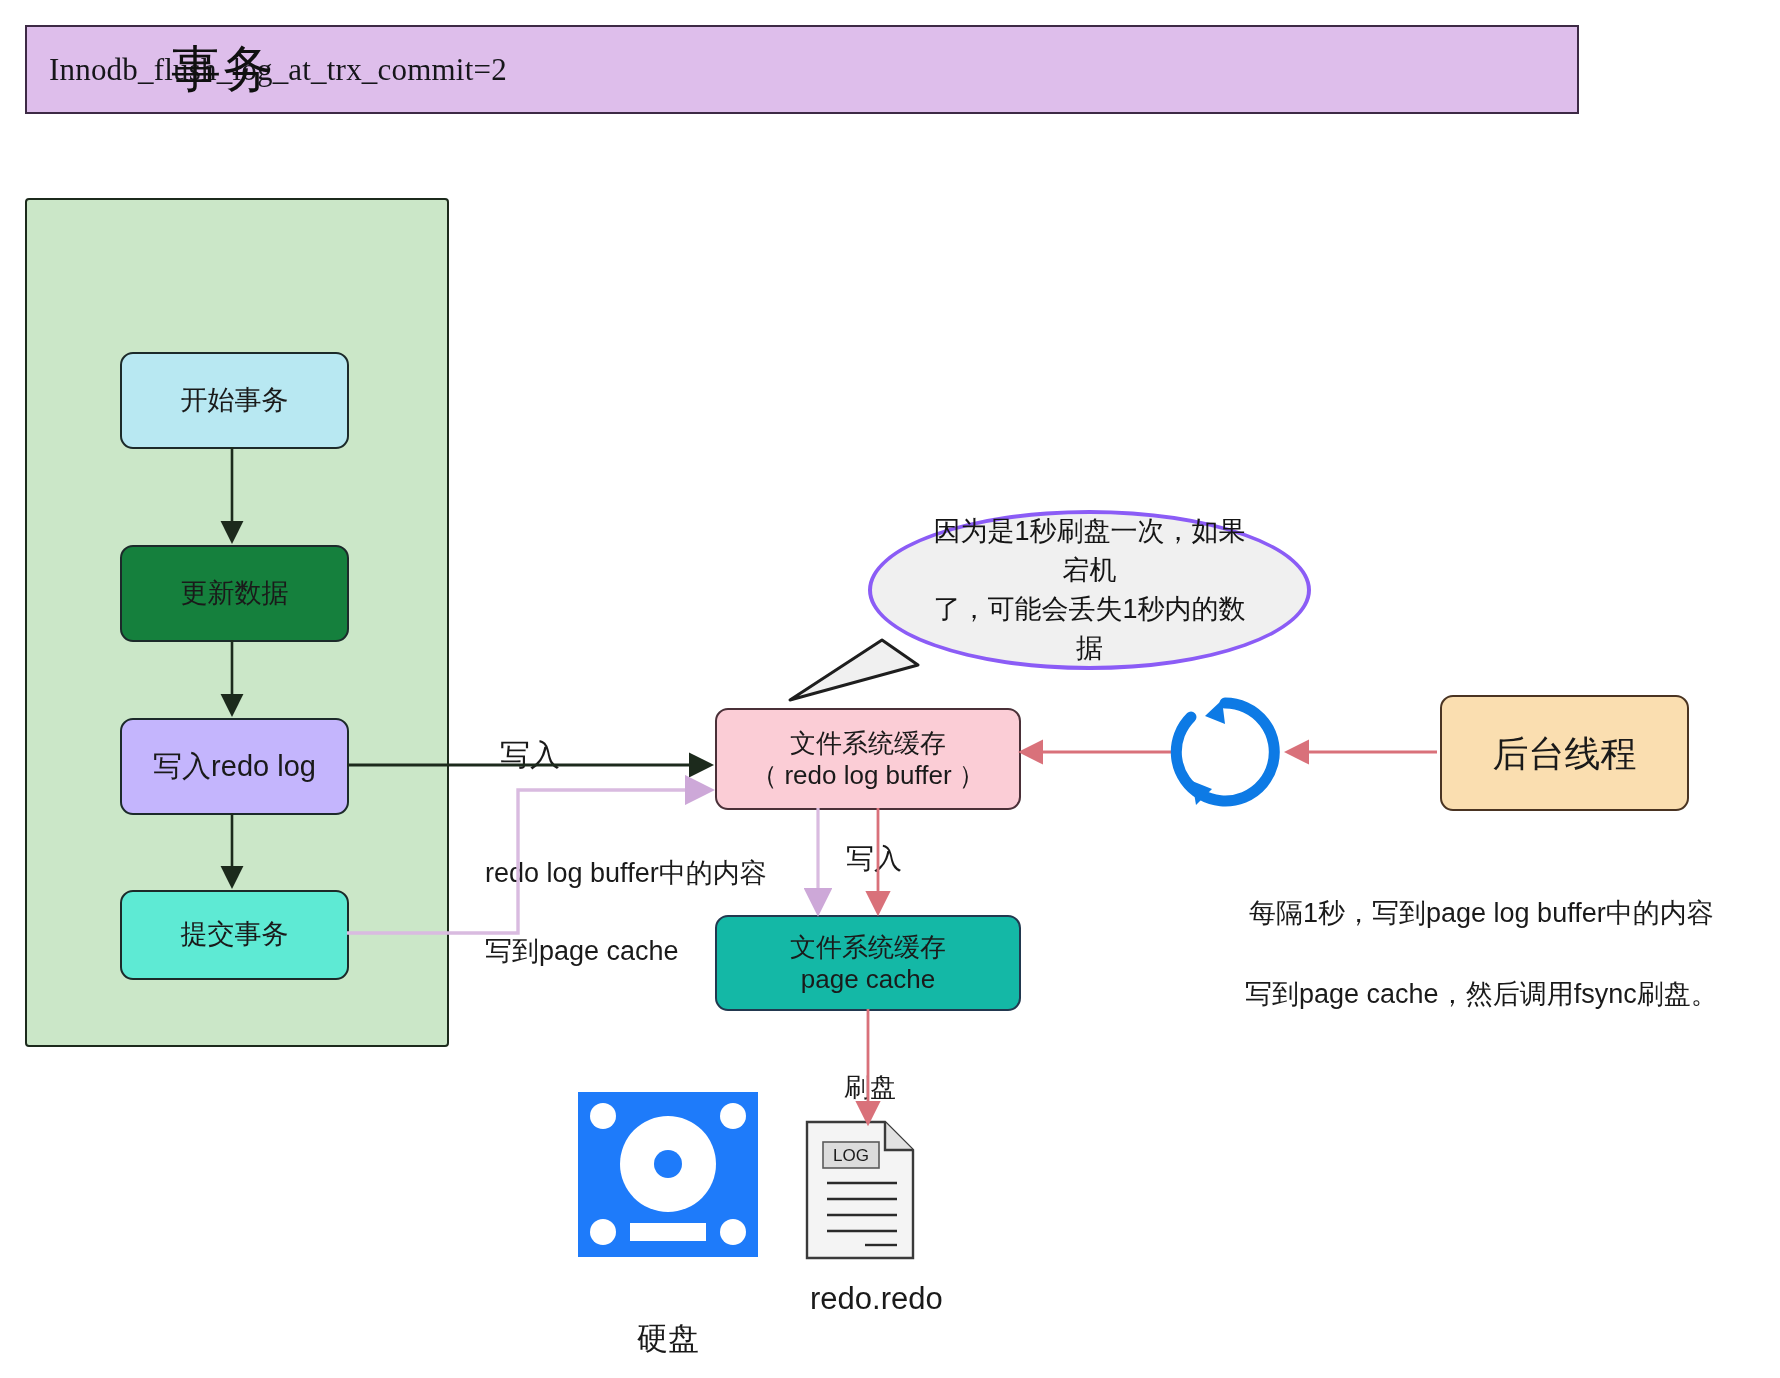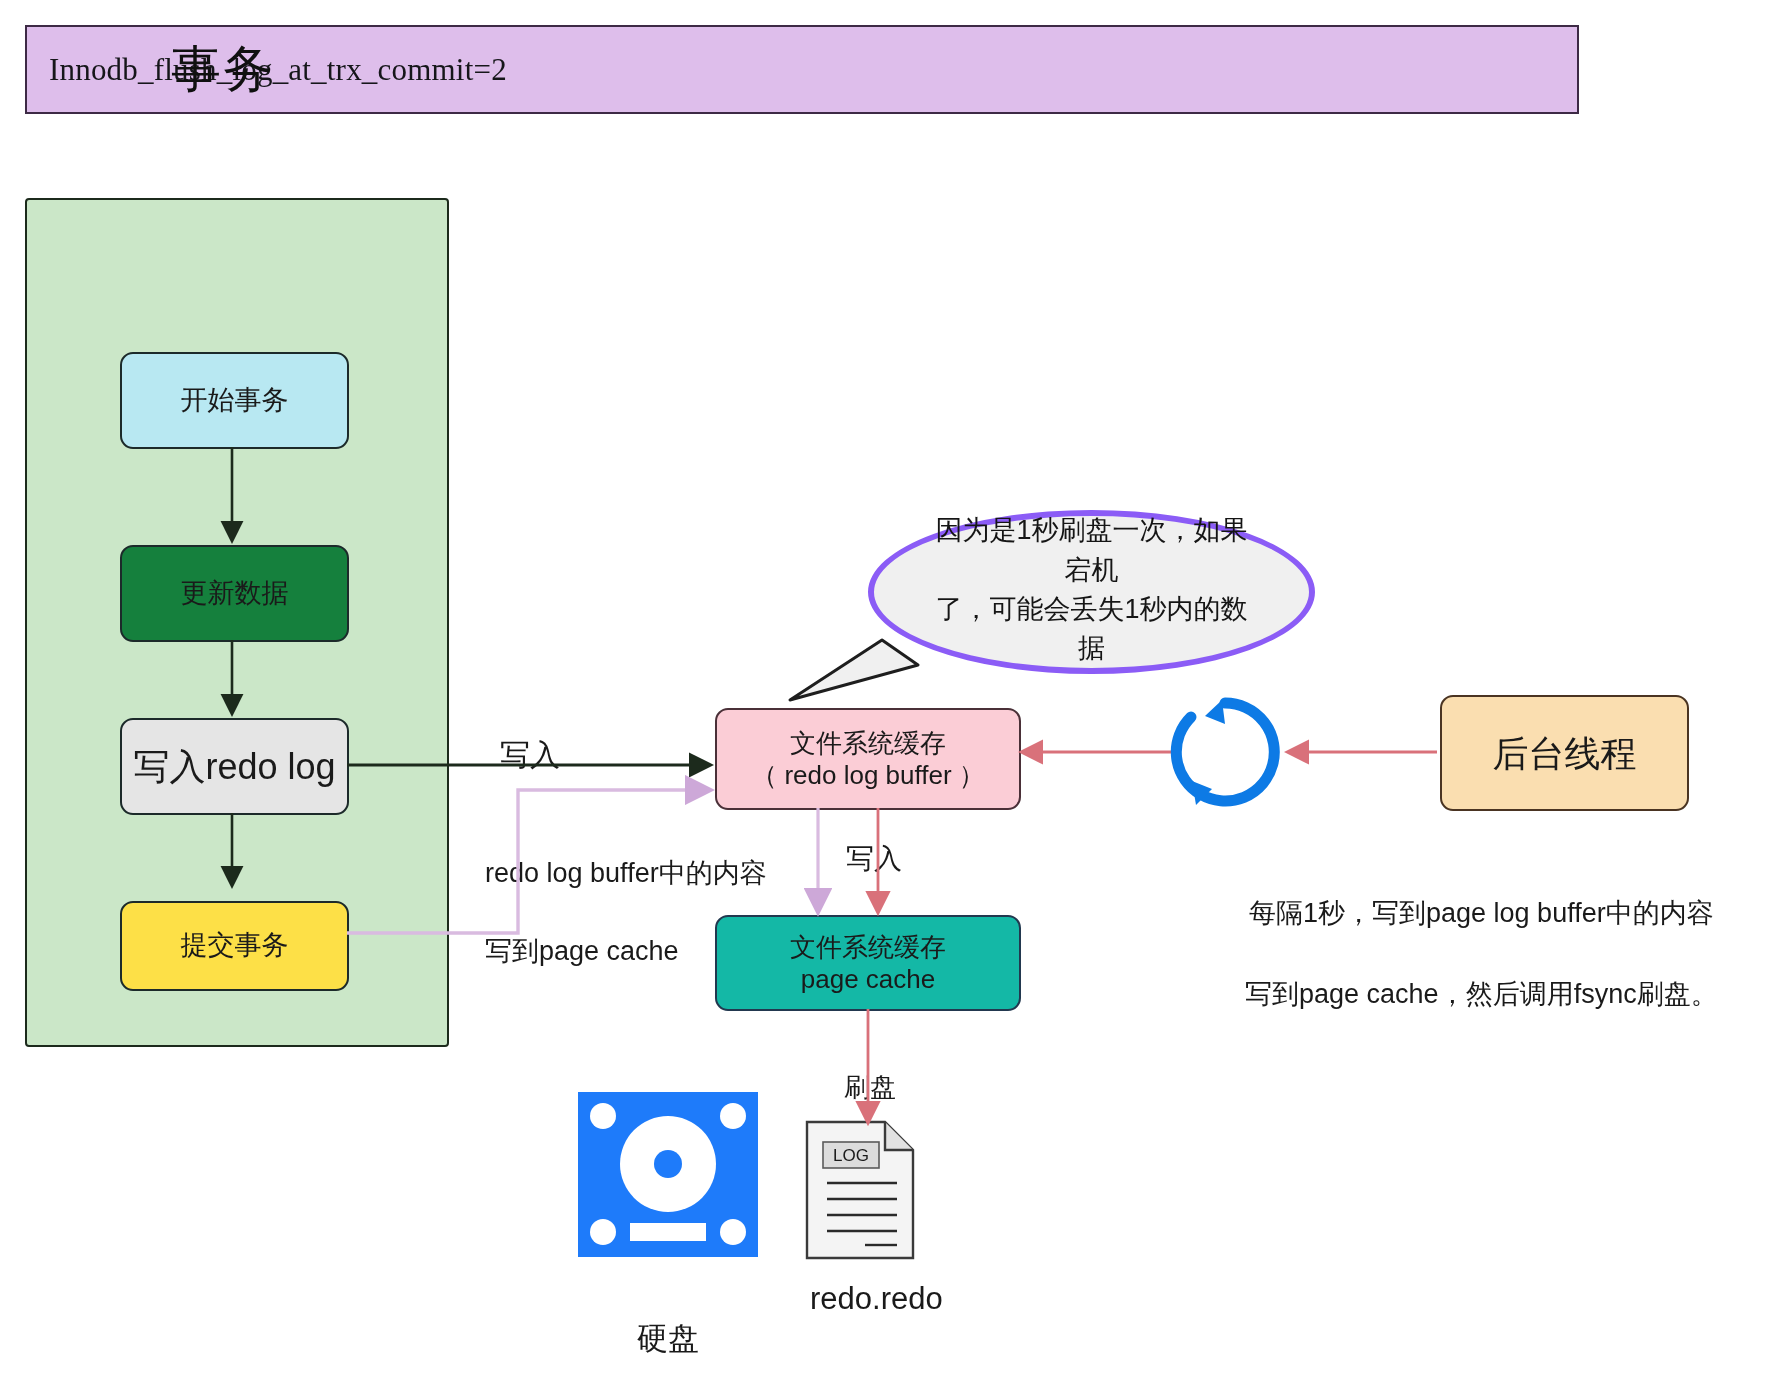--- a/index.html
+++ b/index.html
@@ -34,22 +34,22 @@
   
   .fbox{
     position:absolute;border:2px solid #1c2a2a;border-radius:13px;
     display:flex;align-items:center;justify-content:center;
     text-align:center;line-height:1.25;
   }
   .fbox .lbl{display:block;}
 
   .box-start{left:120px;top:352px;width:225px;height:93px;background:#b8e8f2;font-size:27px;}
   .box-update{left:120px;top:545px;width:225px;height:93px;background:#15803d;font-size:27px;}
-  .box-redolog{left:120px;top:718px;width:225px;height:93px;background:#e5e5e5;font-size:36px;align-items:center;}
-  .box-commit{left:120px;top:890px;width:225px;height:86px;background:#fde047;font-size:27px;margin-top:11px;}
+  .box-redolog{left:120px;top:718px;width:225px;height:93px;background:#c4b5fd;font-size:29px;align-items:center;}
+  .box-commit{left:120px;top:890px;width:225px;height:86px;background:#5eead4;font-size:27px;}
 
   .box-buffer{
     left:715px;top:708px;width:302px;height:98px;background:#fbcdd6;
     border-color:#4a3038;font-size:26px;
   }
   .box-pagecache{
     left:715px;top:915px;width:302px;height:92px;background:#14b8a6;
     border-color:#22384f;font-size:26px;
   }
   .box-thread{
@@ -63,22 +63,22 @@
   .lab-write-2{left:840px;top:840px;font-size:28px;background:#fff;padding:0 6px;}
   .lab-flush{left:840px;top:1070px;font-size:26px;background:#fff;padding:0 4px;}
   .lab-purple-note{left:455px;top:815px;font-size:27px;line-height:1.45;}
   .lab-right-note{left:1215px;top:852px;font-size:27px;line-height:1.5;text-align:center;}
   .lab-redofile{left:810px;top:1278px;font-size:31px;}
   .lab-disk{left:637px;top:1318px;font-size:31px;}
 
   
   .bubble{
     position:absolute;left:868px;top:510px;width:435px;height:152px;
-    background:#f0f0f0;border:6px solid #8b5cf6;border-radius:50%/50%;
-    display:flex;align-items:flex-end;justify-content:center;
+    background:#f0f0f0;border:4px solid #8b5cf6;border-radius:50%/50%;
+    display:flex;align-items:center;justify-content:center;
   }
   .bubble .btxt{
     font-size:27px;line-height:1.45;text-align:center;color:#151515;
     width:330px;
   }
 
   
   .disk-icon{position:absolute;left:578px;top:1092px;width:180px;height:165px;}
   
   .file-icon{position:absolute;left:805px;top:1120px;width:110px;height:140px;}

